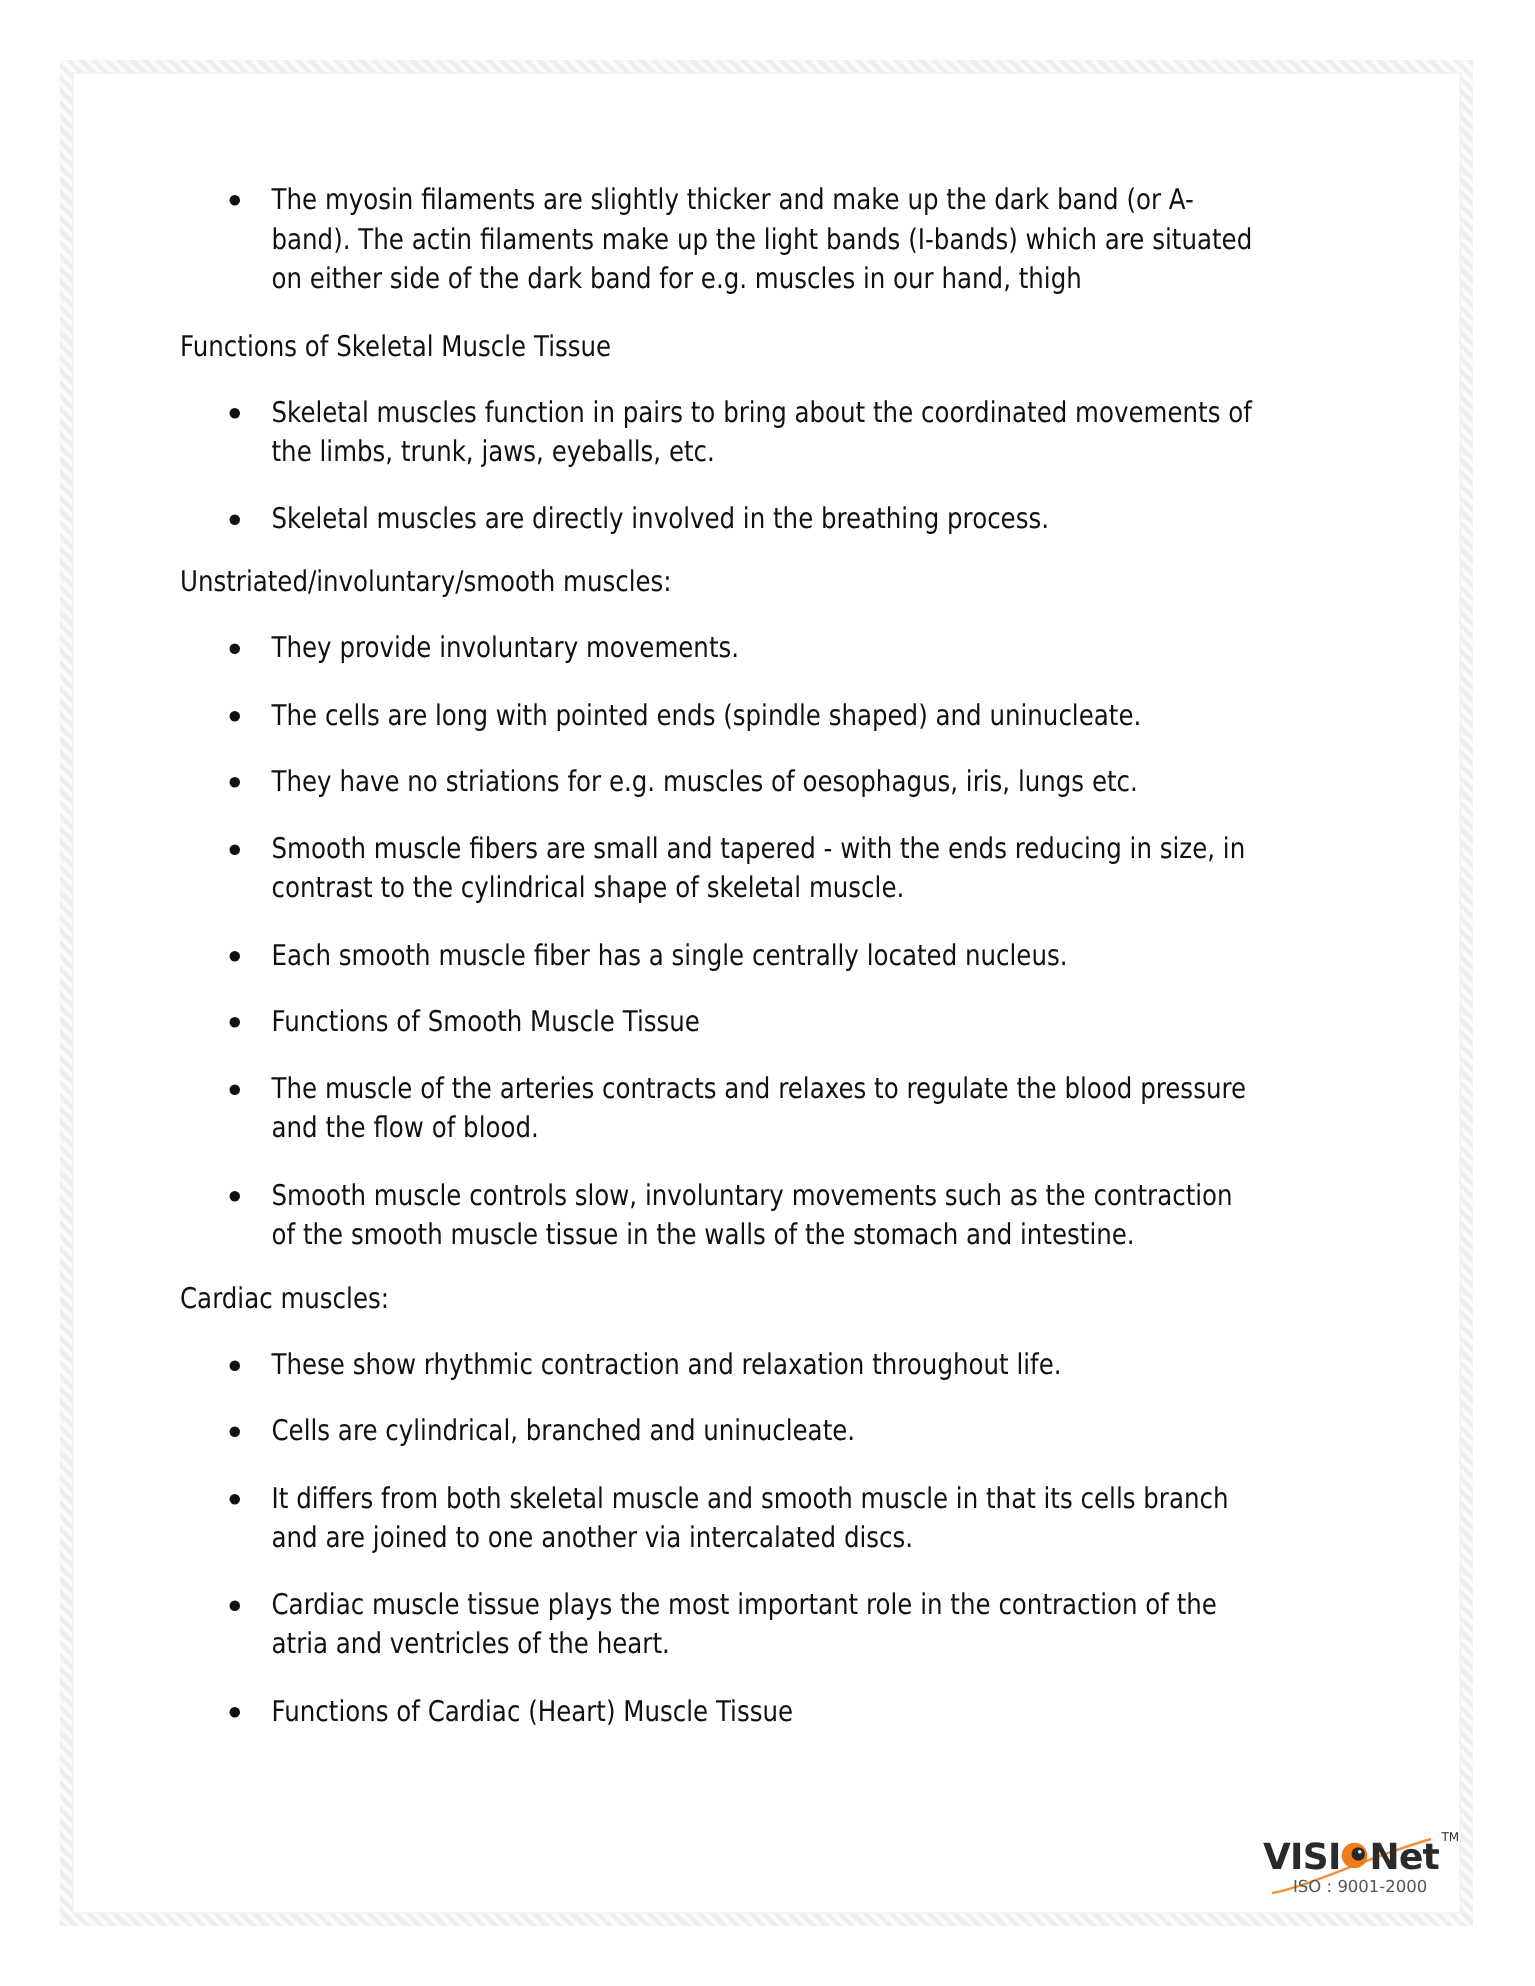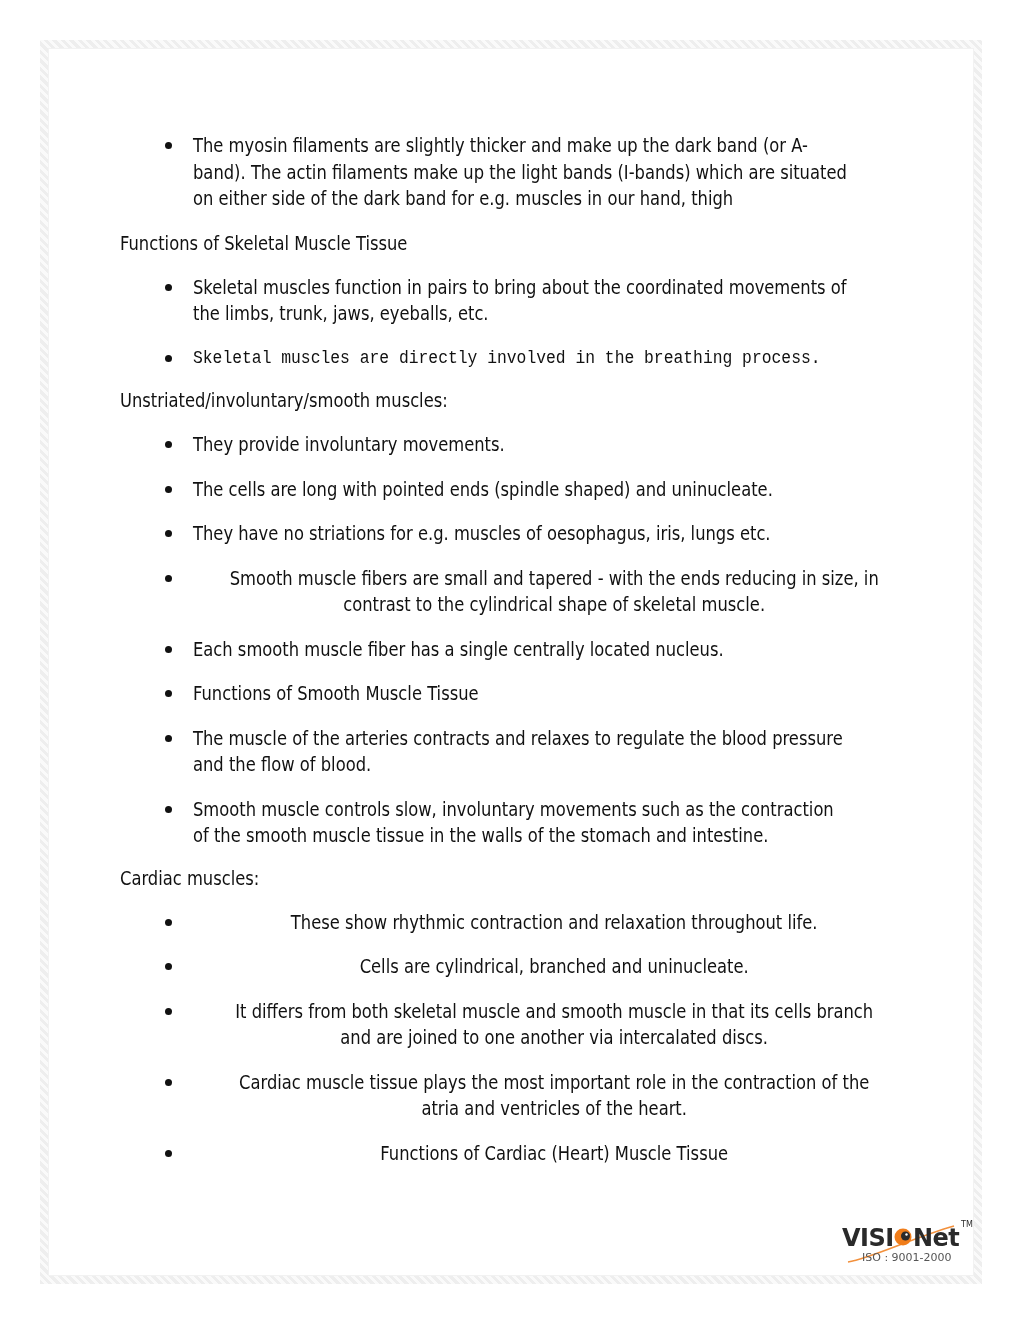--- a/index.html
+++ b/index.html
@@ -49,21 +49,21 @@
       white-space: nowrap;
     }
     .bullet-list {
       list-style: none;
       margin: 0;
       padding: 0;
     }
     .bullet-item {
       position: relative;
       padding-left: 61px;
-      margin: 12px;
+      margin: 0;
     }
     .bullet-dot {
       position: absolute;
       left: 33px;
       top: 10px;
       width: 7px;
       height: 7px;
       border-radius: 50%;
       background: #111111;
     }
@@ -105,21 +105,21 @@
   <p class="para-heading" style="margin-top:18px;">Functions of Skeletal Muscle Tissue</p>
 
   <ul class="bullet-list" style="margin-top:18px;">
     <li class="bullet-item">
       <span class="bullet-dot"></span>
       <span class="bullet-text">
         <span>Skeletal muscles function in pairs to bring about the coordinated movements of</span><br>
         <span>the limbs, trunk, jaws, eyeballs, etc.</span>
       </span>
     </li>
-    <li class="bullet-item" style="margin-top:18px;font-family:Liberation Mono, monospace;">
+    <li class="bullet-item" style="margin-top:18px;">
       <span class="bullet-dot"></span>
       <span class="bullet-text">
         <span>Skeletal muscles are directly involved in the breathing process.</span>
       </span>
     </li>
   </ul>
 
   <p class="para-heading" style="margin-top:16px;">Unstriated/involuntary/smooth muscles:</p>
 
   <ul class="bullet-list" style="margin-top:18px;">
@@ -134,21 +134,21 @@
       <span class="bullet-text">
         <span>The cells are long with pointed ends (spindle shaped) and uninucleate.</span>
       </span>
     </li>
     <li class="bullet-item" style="margin-top:18px;">
       <span class="bullet-dot"></span>
       <span class="bullet-text">
         <span>They have no striations for e.g. muscles of oesophagus, iris, lungs etc.</span>
       </span>
     </li>
-    <li class="bullet-item" style="margin-top:18px;text-align:center;">
+    <li class="bullet-item" style="margin-top:18px;">
       <span class="bullet-dot"></span>
       <span class="bullet-text">
         <span>Smooth muscle fibers are small and tapered - with the ends reducing in size, in</span><br>
         <span>contrast to the cylindrical shape of skeletal muscle.</span>
       </span>
     </li>
     <li class="bullet-item" style="margin-top:18px;">
       <span class="bullet-dot"></span>
       <span class="bullet-text">
         <span>Each smooth muscle fiber has a single centrally located nucleus.</span>
@@ -171,21 +171,21 @@
       <span class="bullet-dot"></span>
       <span class="bullet-text">
         <span>Smooth muscle controls slow, involuntary movements such as the contraction</span><br>
         <span>of the smooth muscle tissue in the walls of the stomach and intestine.</span>
       </span>
     </li>
   </ul>
 
   <p class="para-heading" style="margin-top:16px;">Cardiac muscles:</p>
 
-  <ul class="bullet-list" style="margin-top:18px;text-align:center;">
+  <ul class="bullet-list" style="margin-top:18px;">
     <li class="bullet-item">
       <span class="bullet-dot"></span>
       <span class="bullet-text">
         <span>These show rhythmic contraction and relaxation throughout life.</span>
       </span>
     </li>
     <li class="bullet-item" style="margin-top:18px;">
       <span class="bullet-dot"></span>
       <span class="bullet-text">
         <span>Cells are cylindrical, branched and uninucleate.</span>

